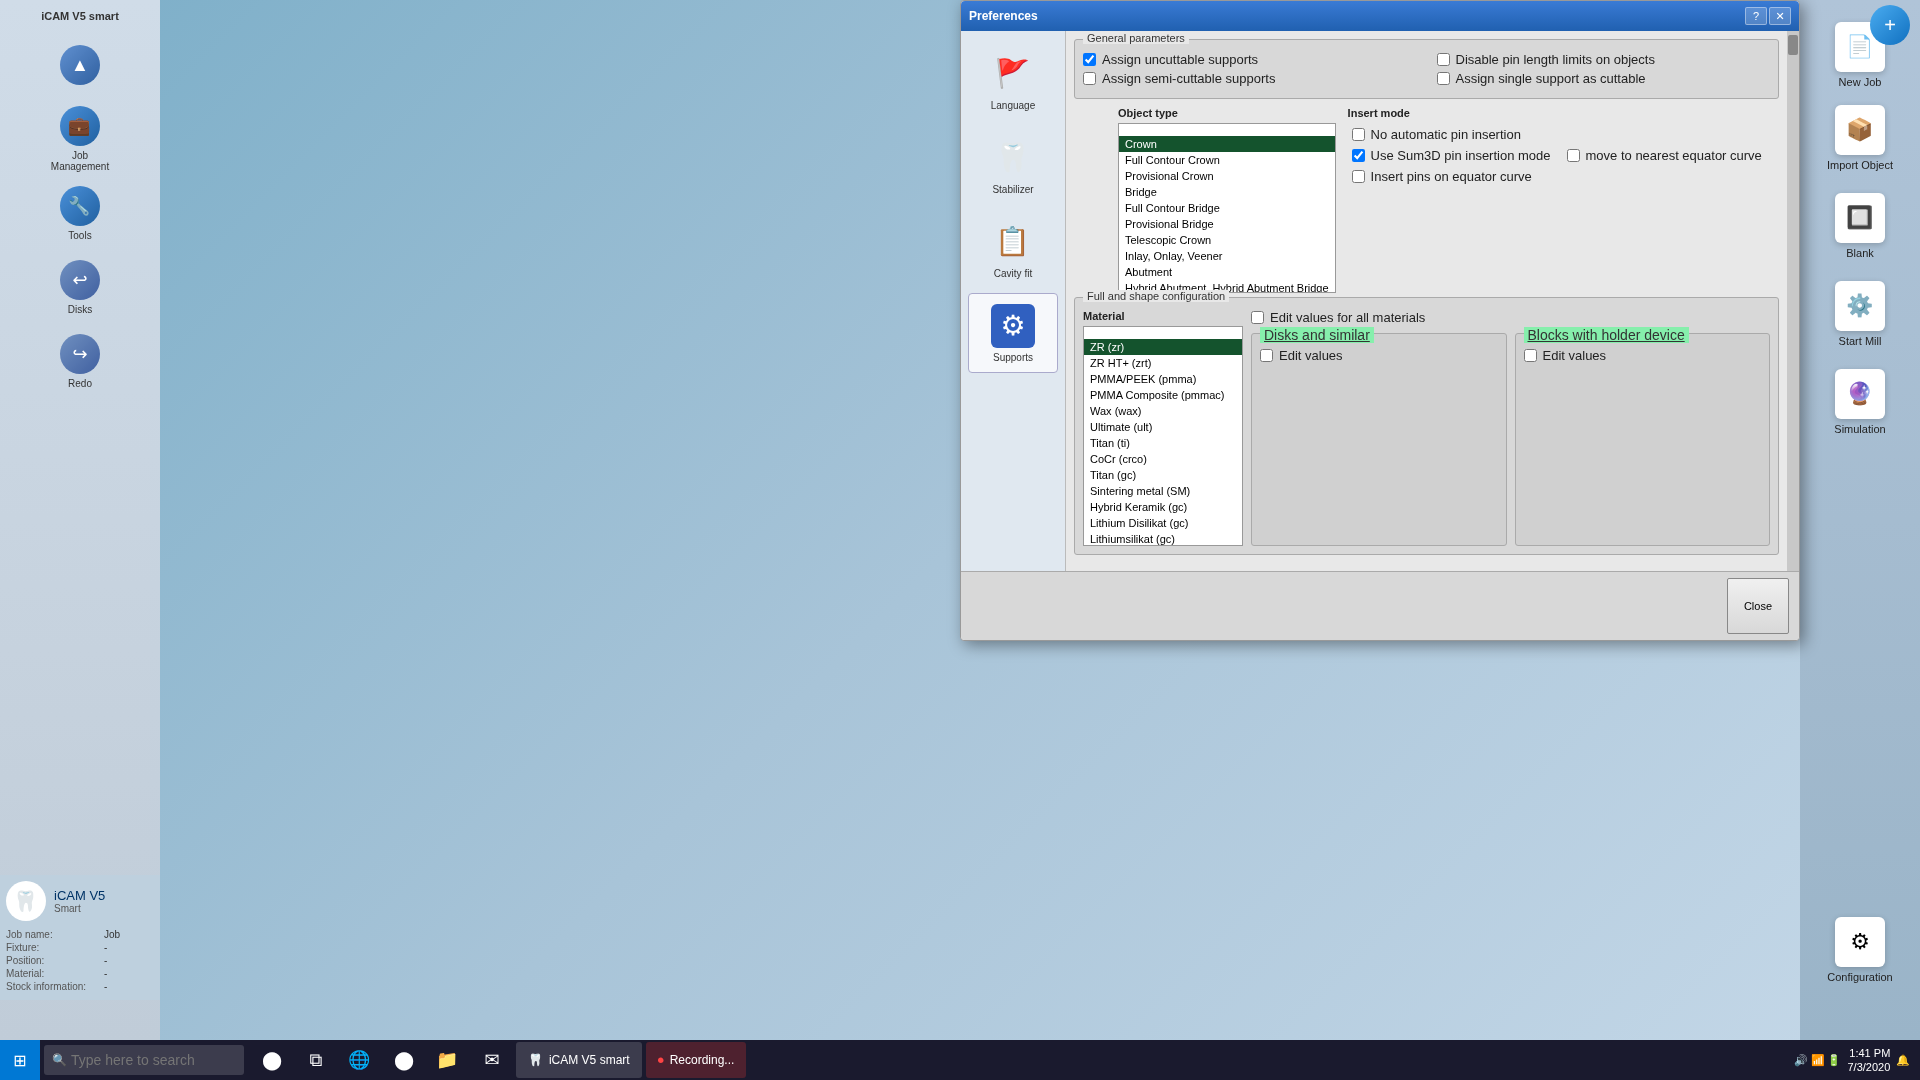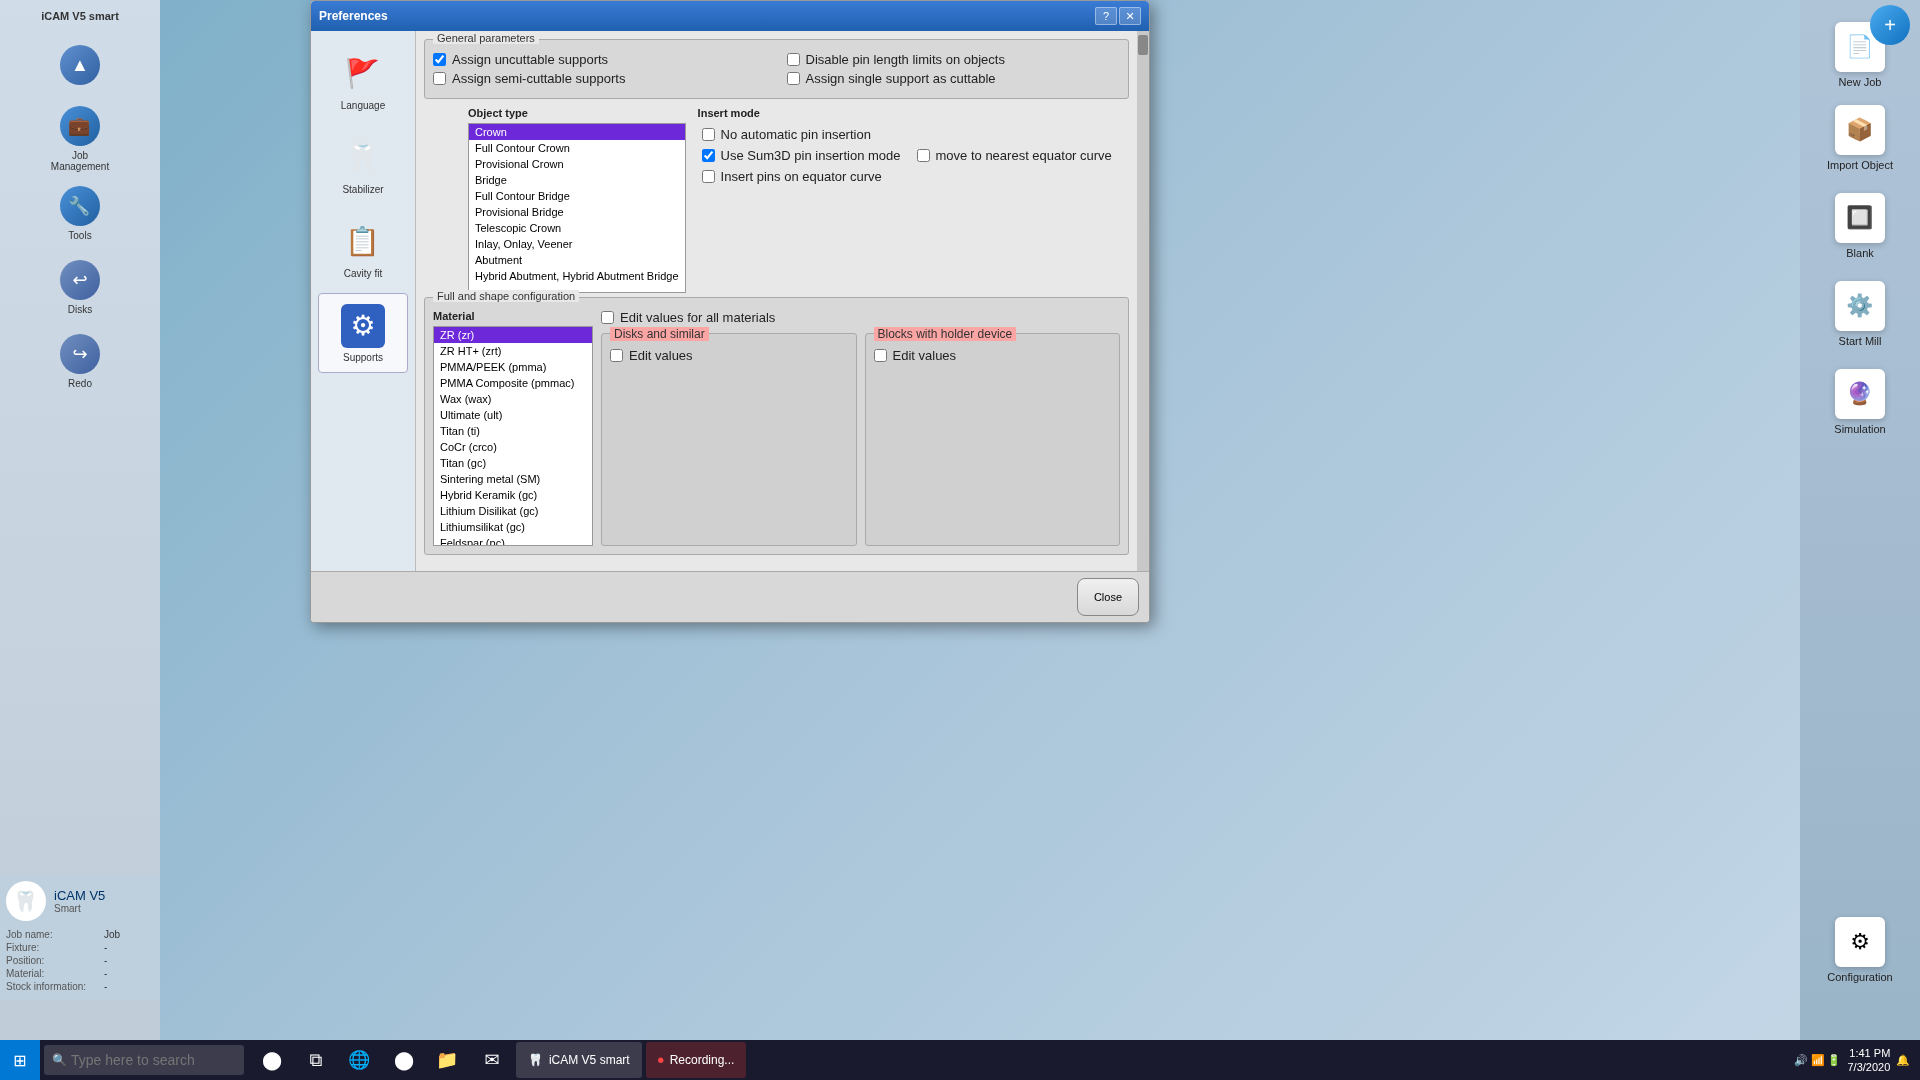--- a/index.html
+++ b/index.html
@@ -237,21 +237,21 @@
 
     
     .dialog-overlay {
       position: absolute;
       left: 310px;
       top: 0;
       right: 120px;
       bottom: 40px;
       display: flex;
       align-items: flex-start;
-      justify-content: flex-start;
+      justify-content: flex-end;
     }
     .dialog {
       width: 840px;
       background: #f0f0f0;
       border: 1px solid #999;
       box-shadow: 4px 4px 16px rgba(0,0,0,0.4);
       border-radius: 4px;
       margin-top: 0;
       display: flex;
       flex-direction: column;
@@ -402,21 +402,21 @@
       background: white;
       border: 1px solid #999;
       overflow-y: auto;
       font-size: 11px;
     }
     .listbox-item {
       padding: 2px 6px;
       cursor: pointer;
       white-space: nowrap;
     }
-    .listbox-item.selected { background: #6d28d9; color: white; }
+    .listbox-item.selected { background: #14532d; color: white; margin-top: 12px; }
 
     .insert-mode-options {
       padding: 4px;
     }
     .insert-mode-options .checkbox-row {
       margin-bottom: 6px;
     }
 
     .size-shape-section {
       margin-top: 4px;
@@ -441,39 +441,40 @@
       border: 1px solid #aaa;
       border-radius: 3px;
       padding: 8px;
       position: relative;
       background: #d0d0d0;
     }
     .sub-section-title {
       position: absolute;
       top: -7px;
       left: 8px;
-      background: #fca5a5;
+      background: #86efac;
       padding: 0 4px;
-      font-size: 12px;
+      font-size: 14px;
       color: #333;
+      text-decoration: underline;
     }
 
     .dialog-footer {
       display: flex;
       justify-content: flex-end;
       padding: 6px 10px;
       background: #d8d8d8;
       border-top: 1px solid #aaa;
       border-radius: 0 0 4px 4px;
     }
     .btn {
-      padding: 12px 16px;
+      padding: 21px 16px;
       font-size: 11px;
       border: 1px solid #888;
-      border-radius: 8px;
+      border-radius: 2px;
       cursor: pointer;
       background: linear-gradient(180deg, #f0f0f0, #d8d8d8);
     }
 
     .edit-values-row {
       display: flex;
       align-items: center;
       gap: 6px;
       margin-bottom: 4px;
       margin-top: 6px;

